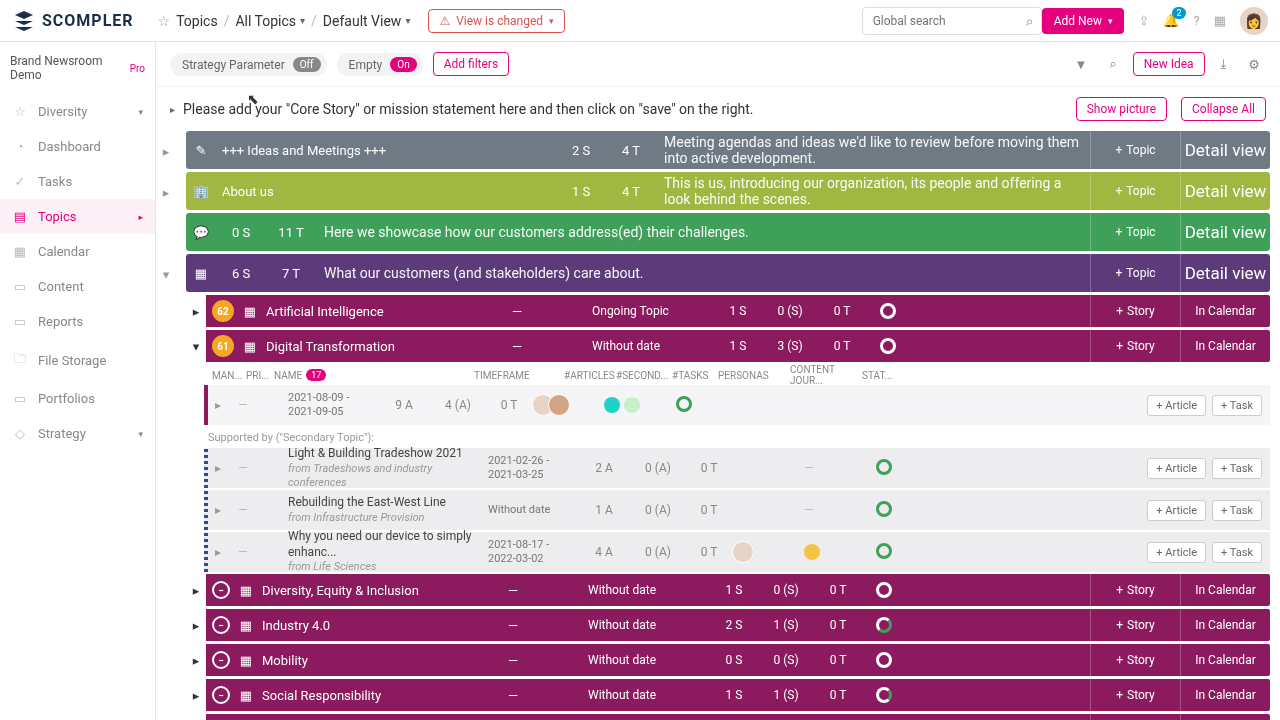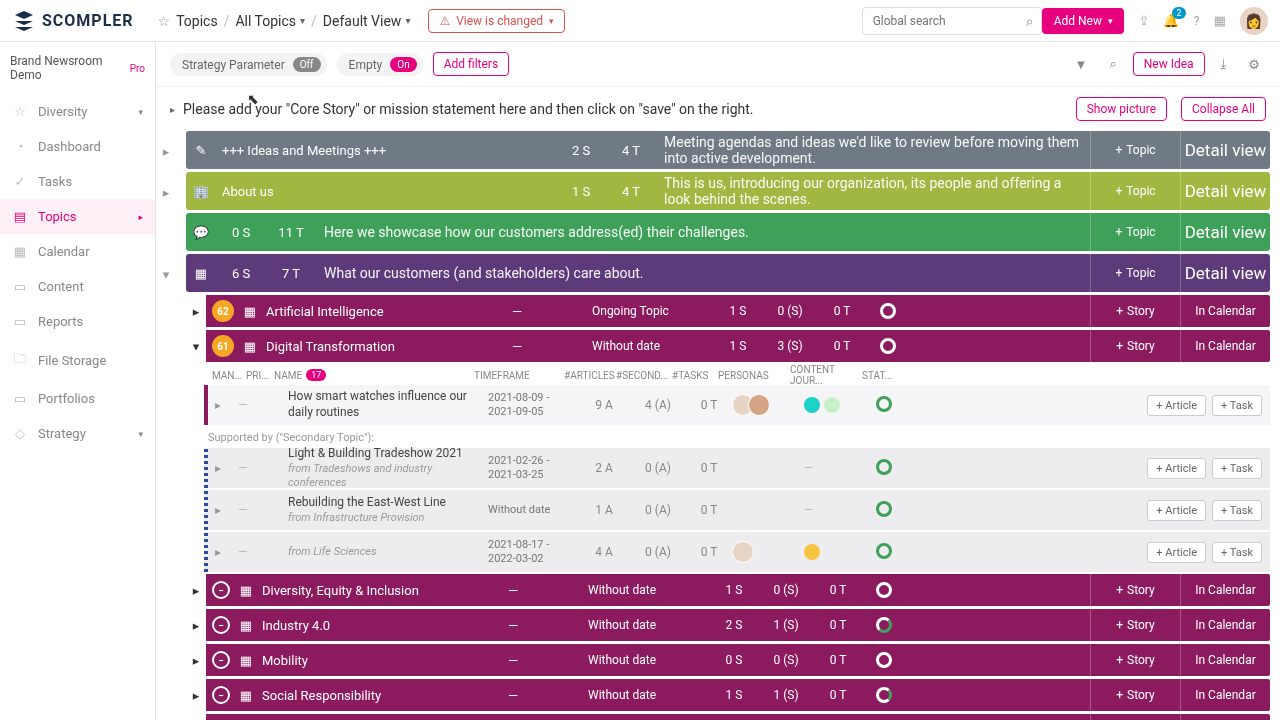--- a/index.html
+++ b/index.html
@@ -326,21 +326,20 @@
       <div class="ch-per">PERSONAS</div>
         <div class="ch-cj">CONTENT JOUR...</div>
         <div class="ch-stat">STAT...</div>
     </div>
 
     <div class="storyr">
       <span class="bar"></span>
         <span class="exp3">▸</span>
       <span class="man">—</span>
         <span class="pri"></span>
-      <span class="name">How smart watches influence our daily routines</span>
       <span class="time">2021-08-09 - 2021-09-05</span>
       <span class="cell">9 A</span>
       <span class="cell2">4 (A)</span>
       <span class="cell3">0 T</span>
       <span class="per">
           <span class="pa" style="background:#e8d4c4"></span>
           <span class="pa" style="background:#d4a584"></span>
         </span>
       <span class="cj">
           <span class="dot" style="background:#1dd3c9"></span>
@@ -398,20 +397,21 @@
           <button class="abtn">+ <span>Task</span></button>
         </span>
     </div>
 
     <div class="storyr sec">
       <span class="bar"></span>
         <span class="exp3">▸</span>
       <span class="man">—</span>
         <span class="pri"></span>
       <span class="name">
+          <div>Why you need our device to simply enhanc...</div>
           <div class="from">from Life Sciences</div>
         </span>
       <span class="time">2021-08-17 - 2022-03-02</span>
       <span class="cell">4 A</span>
       <span class="cell2">0 (A)</span>
       <span class="cell3">0 T</span>
       <span class="per">
           <span class="pa" style="background:#e8d4c4"></span>
         </span>
       <span class="cj">

